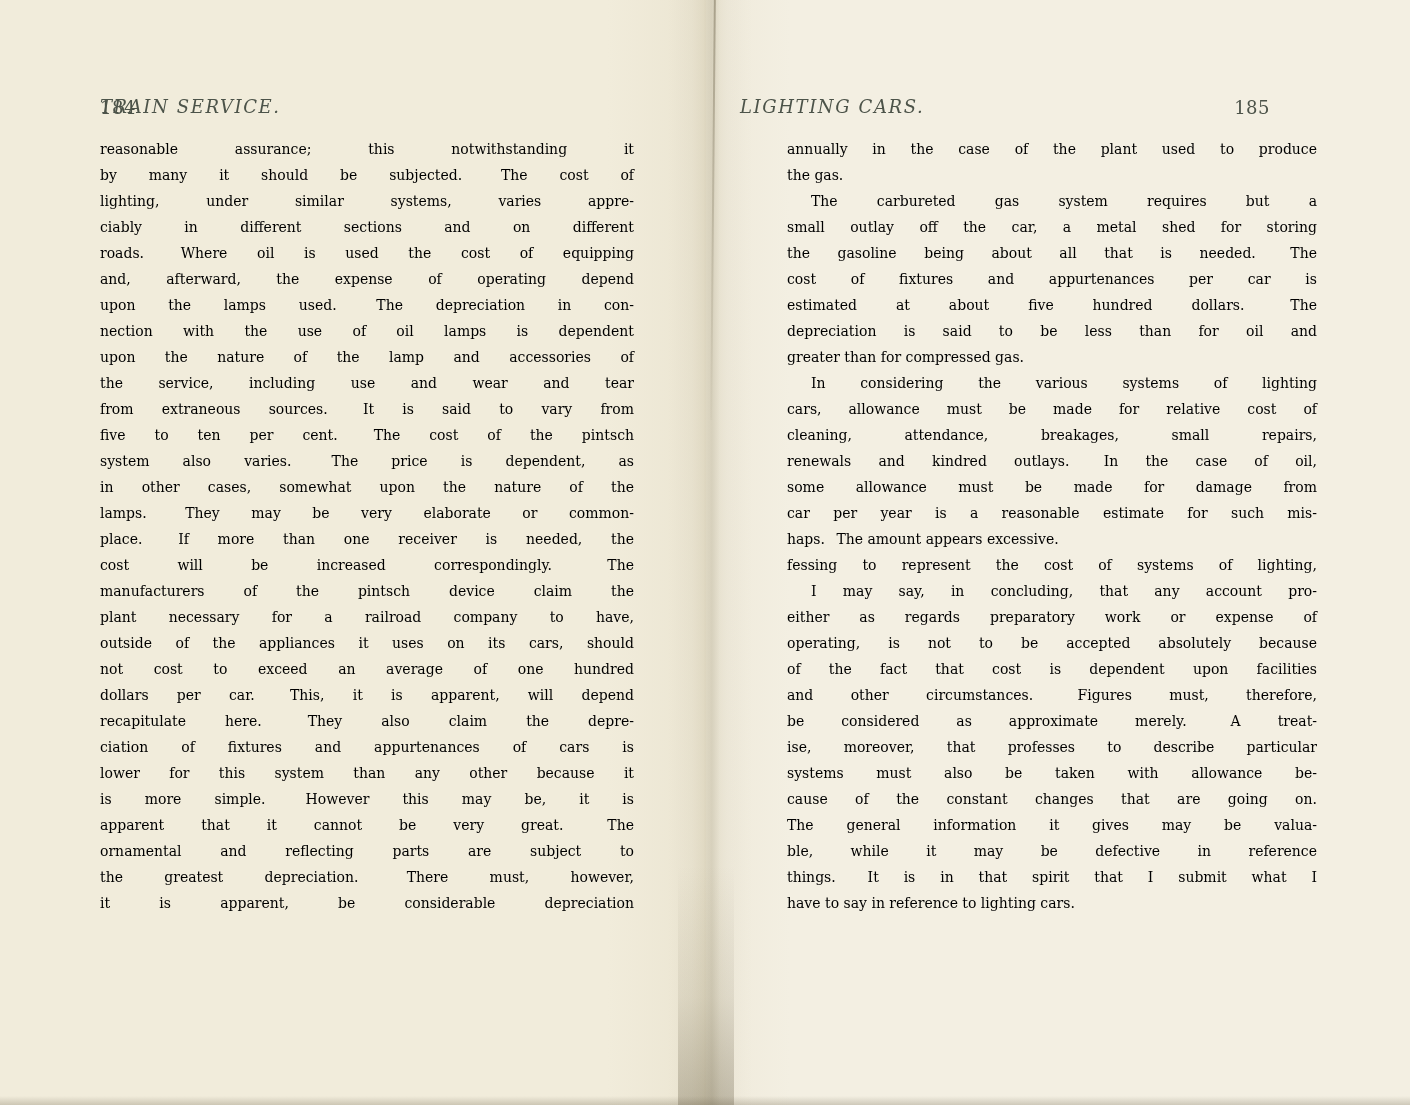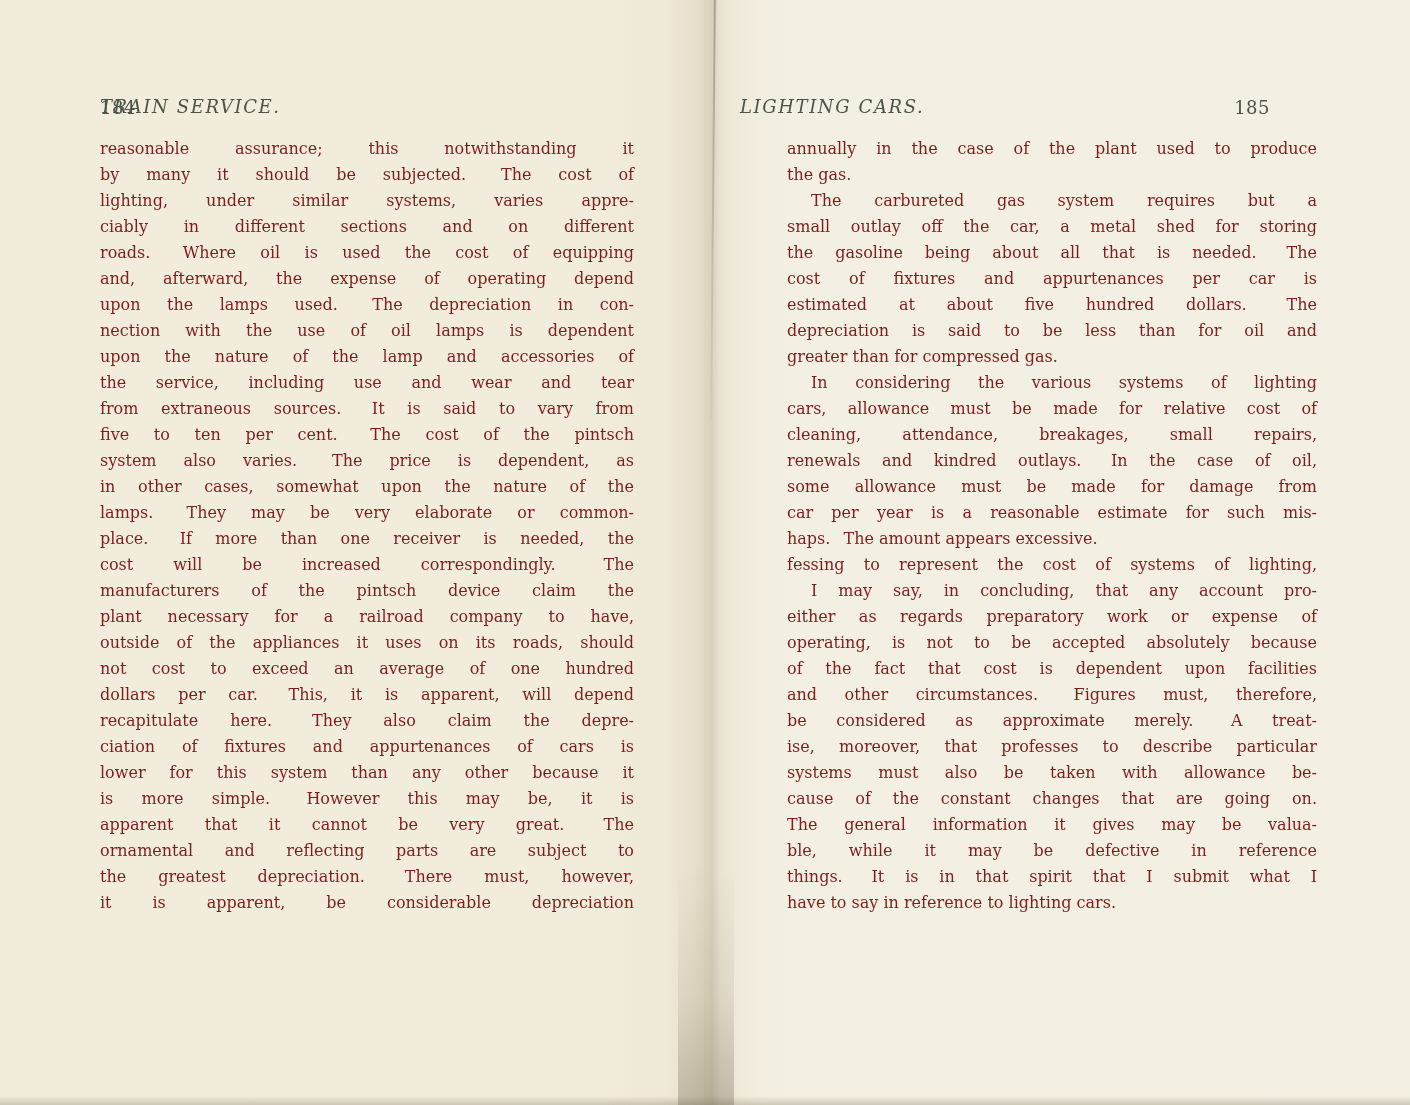--- a/index.html
+++ b/index.html
@@ -52,21 +52,21 @@
   .folio-right { right: 0; }
   .running-head {
     position: absolute; left: 0; width: 100%; text-align: left;
     font-style: italic; font-size: 18px; letter-spacing: 1.6px;
     color: #4c5349;
   }
 
   
   .body-col {
     position: absolute; top: 136px;
-    font-size: 16px; line-height: 26px; color: #7f1d1d;
+    font-size: 14px; line-height: 26px; color: #000000;
   }
   .body-col-left  { left: 100px; width: 534px; }
   .body-col-right { left: 787px; width: 530px; }
 
   .line { text-align: justify; text-align-last: justify; }
   .line.para-end { text-align-last: left; }
   .line.indent { text-indent: 24px; }
 </style>
 </head>
 <body>
@@ -99,21 +99,21 @@
       <div class="line">the service, including use and wear and tear</div>
       <div class="line">from extraneous sources.  It is said to vary from</div>
       <div class="line">five to ten per cent.  The cost of the pintsch</div>
       <div class="line">system also varies.  The price is dependent, as</div>
       <div class="line">in other cases, somewhat upon the nature of the</div>
       <div class="line">lamps.  They may be very elaborate or common-</div>
       <div class="line">place.  If more than one receiver is needed, the</div>
       <div class="line">cost will be increased correspondingly.  The</div>
       <div class="line">manufacturers of the pintsch device claim the</div>
       <div class="line">plant necessary for a railroad company to have,</div>
-      <div class="line">outside of the appliances it uses on its roads, should</div>
+      <div class="line">outside of the appliances it uses on its cars, should</div>
       <div class="line">not cost to exceed an average of one hundred</div>
       <div class="line">dollars per car.  This, it is apparent, will depend</div>
       <div class="line">recapitulate here.  They also claim the depre-</div>
       <div class="line">ciation of fixtures and appurtenances of cars is</div>
       <div class="line">lower for this system than any other because it</div>
       <div class="line">is more simple.  However this may be, it is</div>
       <div class="line">apparent that it cannot be very great.  The</div>
       <div class="line">ornamental and reflecting parts are subject to</div>
       <div class="line">the greatest depreciation.  There must, however,</div>
       <div class="line">it is apparent, be considerable depreciation</div>

